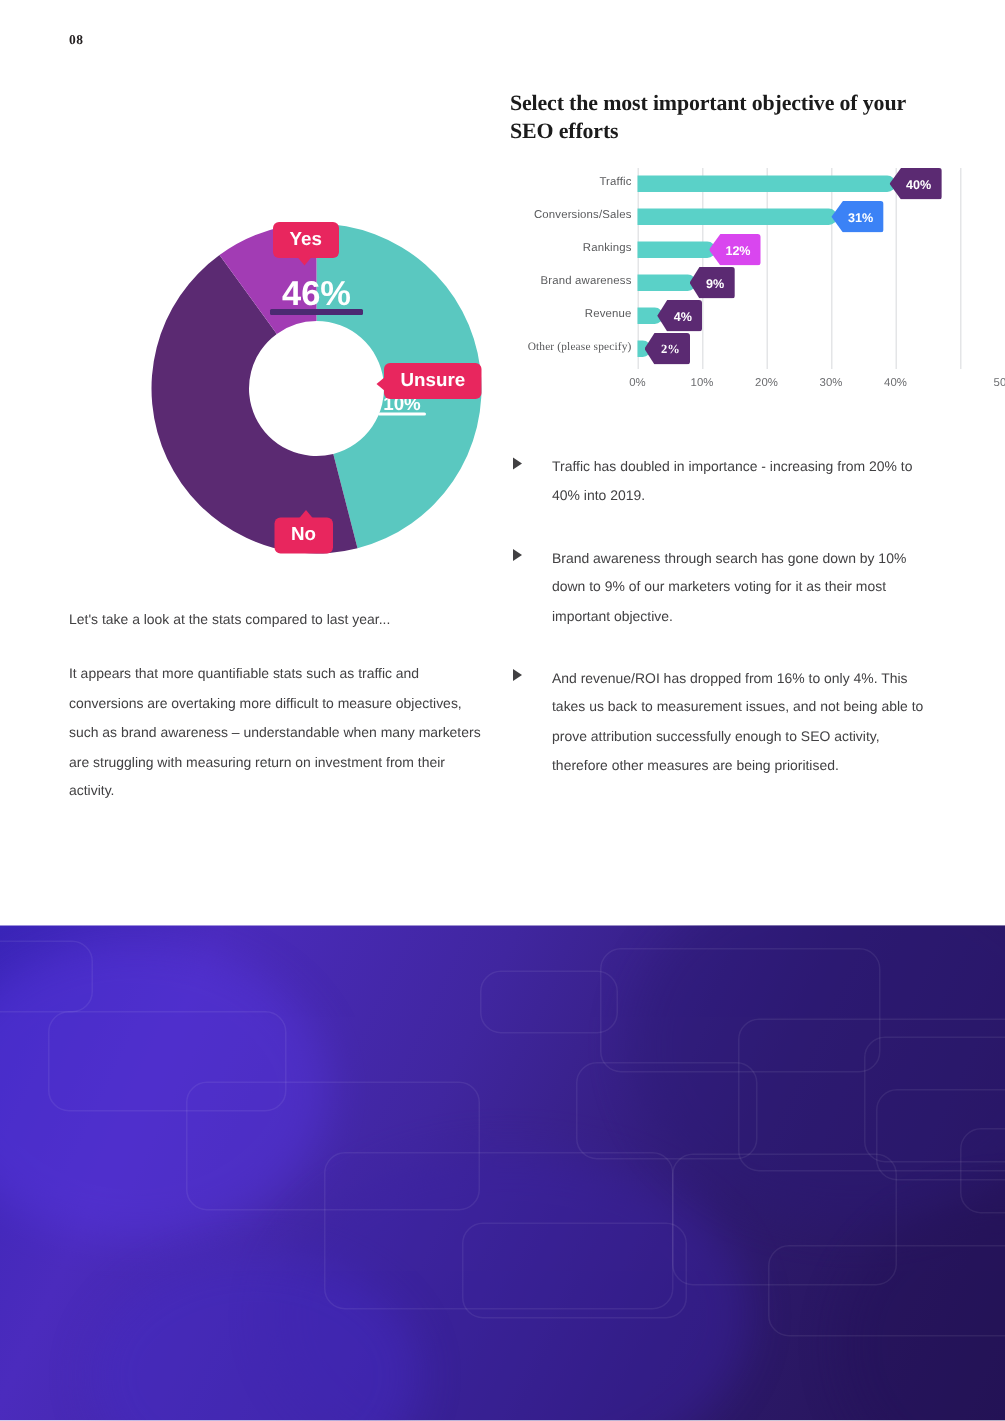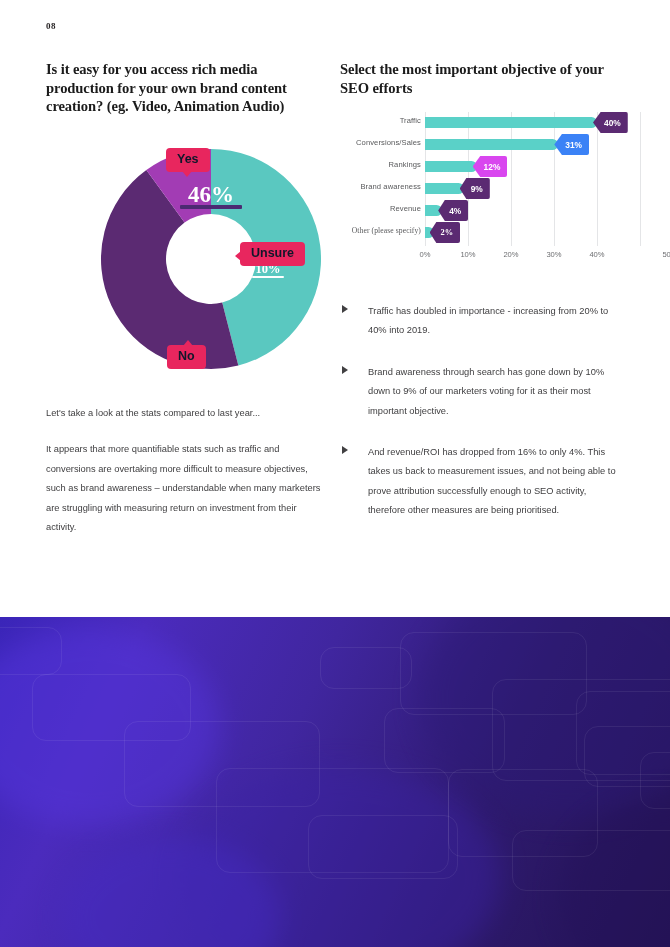--- a/index.html
+++ b/index.html
@@ -26,34 +26,34 @@
     letter-spacing:-0.1px;
   }
   #h-left{left:46px;top:60px;width:275px;}
   #h-right{left:340px;top:60px;width:270px;}
 
   
   .donut-wrap{position:absolute;left:98px;top:146px;width:226px;height:226px;}
   .donut-svg{display:block;}
   .donut-pct{
     position:absolute;font-weight:700;color:#ffffff;
-    font-family:Liberation Serif, serif;text-align:center;
+    font-family:Liberation Sans, sans-serif;text-align:center;
   }
   .donut-pct .u{display:block;height:4px;margin-top:-3px;border-radius:1px;}
   #pct-yes{left:53px;top:36px;width:120px;font-size:23px;}
   #pct-yes .u{background:#4b2a72;width:62px;margin-left:29px;}
   #pct-no{left:26px;top:148px;width:120px;font-size:23px;}
   #pct-no .u{background:#5ad1c8;width:62px;margin-left:29px;}
   #pct-unsure{left:135px;top:116px;width:70px;font-size:12.5px;}
   #pct-unsure .u{background:#ffffff;width:32px;height:2px;margin-left:19px;margin-top:-1px;}
 
   .pill{
-    position:absolute;background:#e8265e;color:#0f172a;
+    position:absolute;background:#e8265e;color:#ffffff;
     font-weight:700;font-size:12.5px;border-radius:4px;
-    padding:5px 11px 6px;line-height:1;white-space:nowrap;
+    padding:5px 11px 6px;line-height:1;white-space:nowrap;margin-left:16px;
   }
   .pill::after{
     content:"";position:absolute;width:0;height:0;
   }
   #pill-yes{left:166px;top:148px;}
   #pill-yes::after{
     left:16px;bottom:-5px;
     border-left:5px solid transparent;border-right:5px solid transparent;
     border-top:6px solid #e8265e;
   }
@@ -126,21 +126,20 @@
   
   .contacts{position:absolute;left:46px;top:880px;height:58px;}
 </style>
 </head>
 <body>
 
 <div class="page">
 
   <div class="page-num">08</div>
 
-  <div class="heading" id="h-left">Is it easy for you access rich media production for your own brand content creation? (eg. Video, Animation Audio)</div>
   <div class="heading" id="h-right">Select the most important objective of your SEO efforts</div>
 
   <div class="donut-wrap">
     <svg class="donut-svg" id="donut-svg" width="226" height="226" viewBox="0 0 226 226">
         <path d="M 113 3 A 110 110 0 0 1 140.35588758813404 219.5441477241494
        L 124.19104492241847 156.58624225078842 A 45 45 0 0 0 113 68 Z" fill="#5ac8c0"></path>
         <path d="M 140.35588758813404 219.5441477241494 A 110 110 0 0 1 48.34362224782794 24.008130618755786
        L 86.5496636468387 76.59423525312738 A 45 45 0 0 0 124.19104492241847 156.58624225078842 Z" fill="#5b2a72"></path>
         <path d="M 48.34362224782794 24.008130618755786 A 110 110 0 0 1 112.99999999999999 3
        L 112.99999999999999 68 A 45 45 0 0 0 86.5496636468387 76.59423525312738 Z" fill="#a23cb4"></path>

